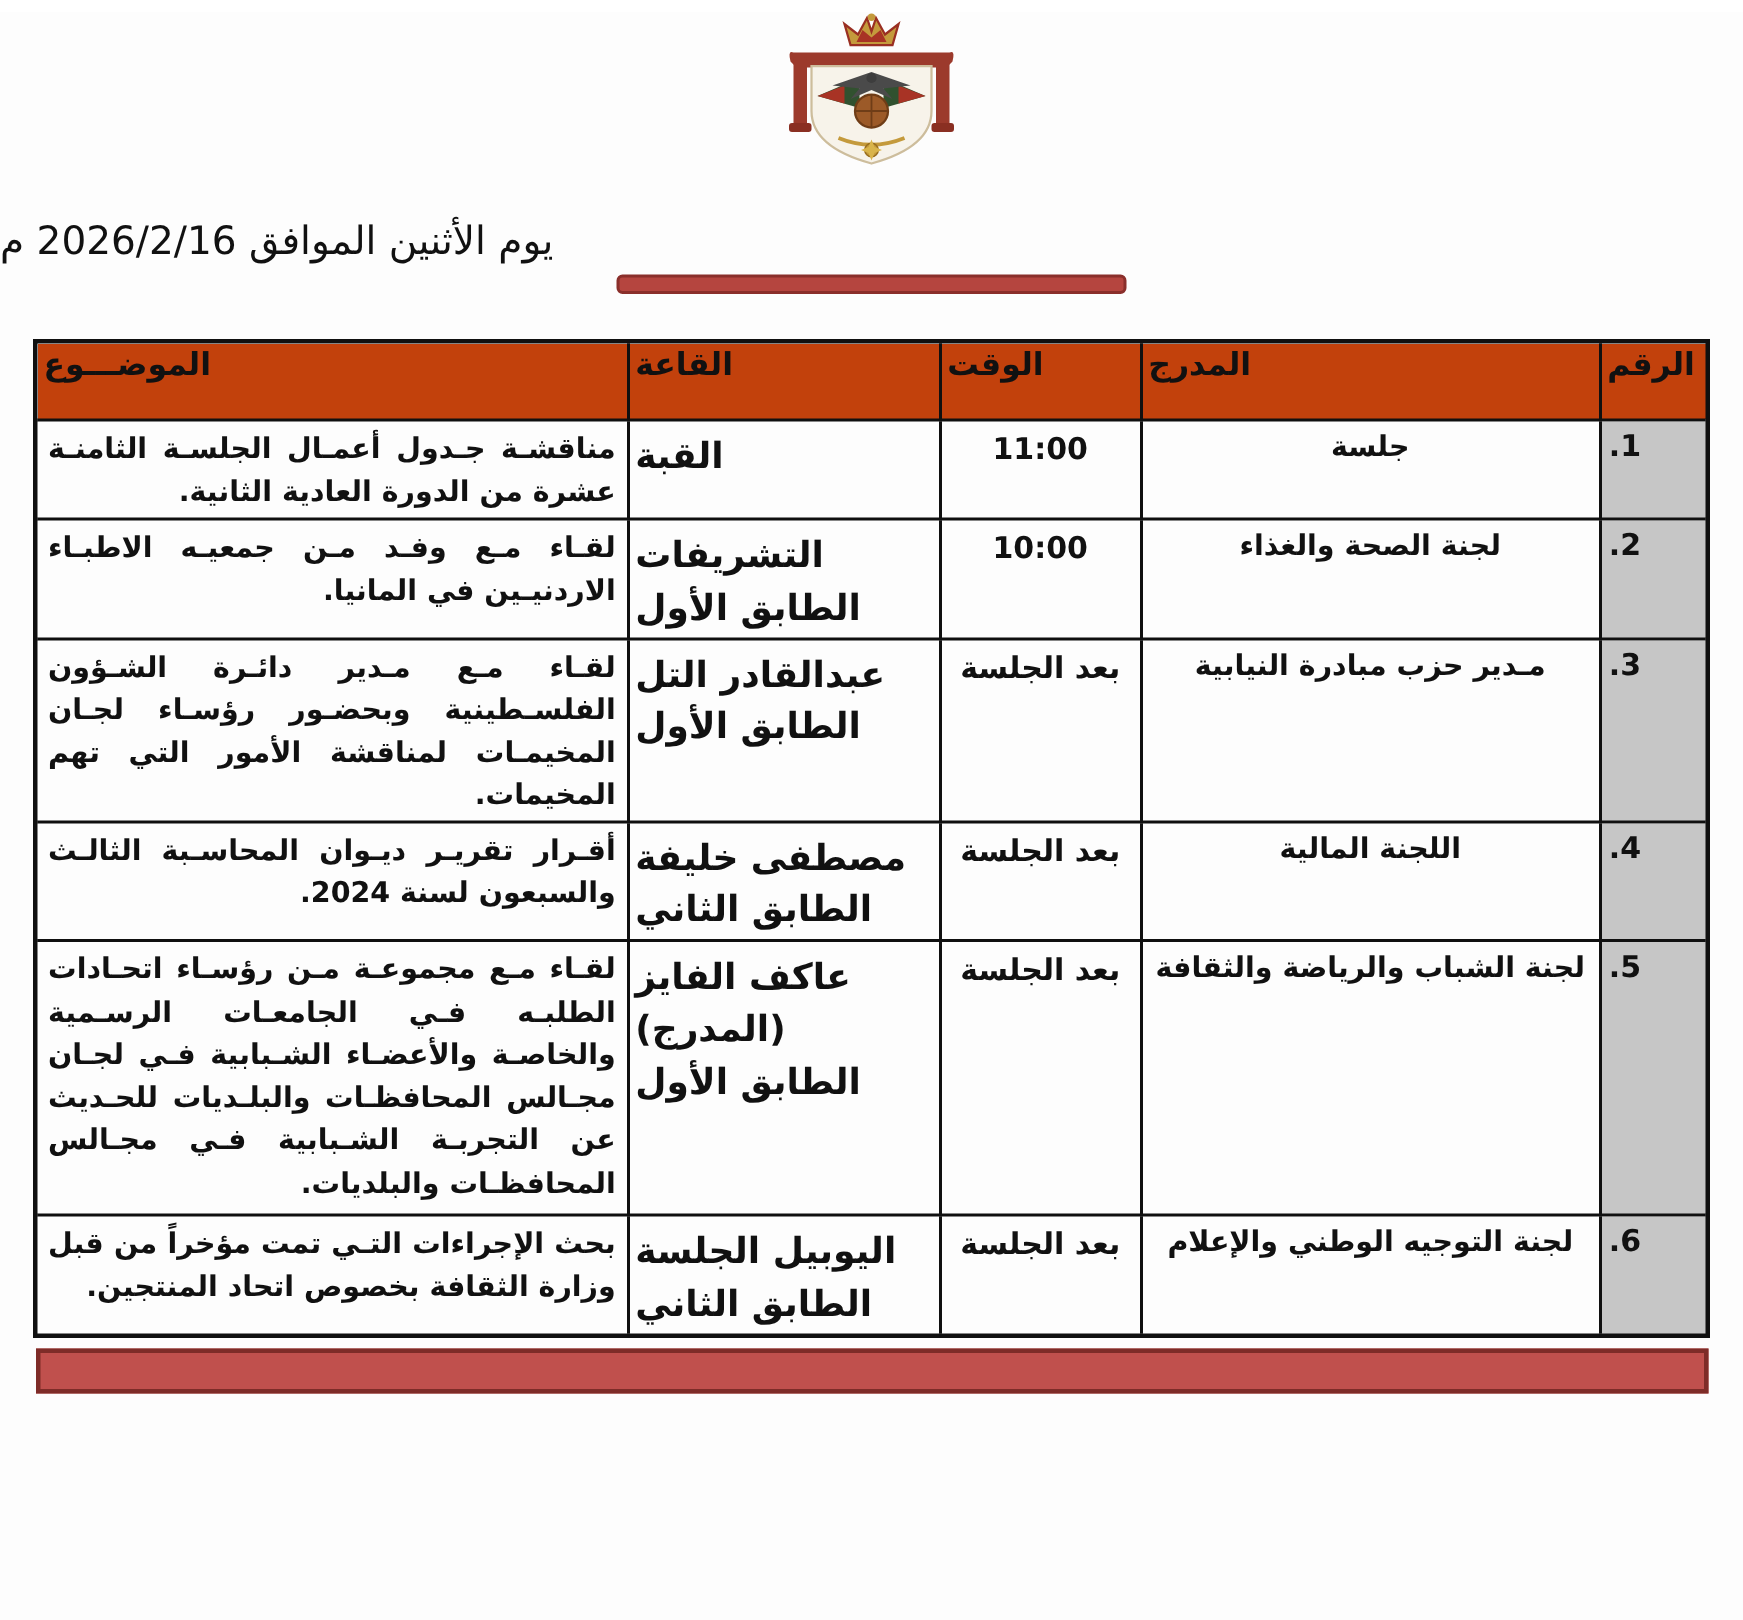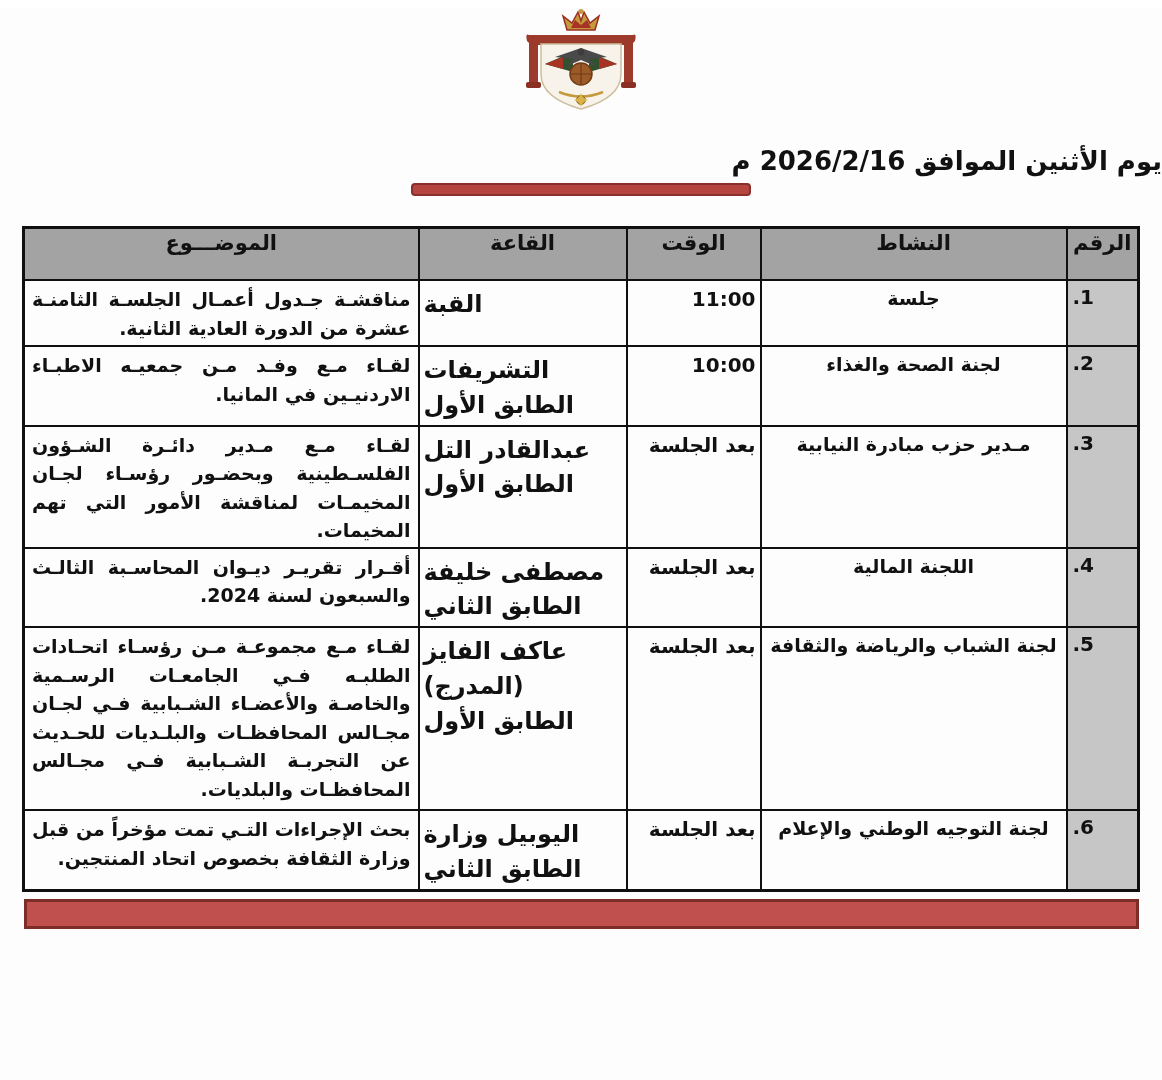--- a/index.html
+++ b/index.html
@@ -17,47 +17,47 @@
   .emblem-wrap{margin-top:8px;text-align:center;}
   .parliament-name{
     margin-top:4px;text-align:center;direction:rtl;
     font-size:40px;font-weight:bold;letter-spacing:-1px;
   }
   .doc-title{
     margin-top:52px;text-align:center;direction:rtl;
     font-size:31px;font-weight:bold;
   }
   .date-line{
-    margin-top:26px;text-align:right;direction:rtl;
-    font-size:26px;font-weight:bold;
+    margin-top:26px;text-align:left;direction:rtl;
+    font-size:26px;font-weight:normal;
   }
   .date-underline{
     width:336px;height:9px;margin:7px auto 0;
     background:#b5453f;border:2px solid #8a2f2b;border-radius:4px;
   }
 
   table.activities{
     width:1115px;margin:30px auto 0;
     border-collapse:collapse;direction:rtl;table-layout:fixed;
     border:3px solid #101010;
   }
   table.activities th, table.activities td{
     border:2.4px solid #101010;
     font-weight:bold;vertical-align:top;overflow:hidden;
   }
   thead th{
-    background:#a3a3a3;height:46px;vertical-align:middle;
-    font-size:21px;text-align:center;padding:2px 4px;
+    background:#c2410c;height:46px;vertical-align:middle;
+    font-size:21px;text-align:left;padding:2px 4px;
   }
   td.c-num{
     background:#c6c6c6;text-align:left;font-size:20px;
     padding:4px 2px 2px 5px;
   }
   td.c-activity{text-align:center;font-size:19px;padding:6px 6px 2px;border-radius:15px;}
-  td.c-time{font-size:20px;padding:6px 4px 2px;}
+  td.c-time{text-align:center;font-size:20px;padding:6px 4px 2px;}
   td.c-hall{text-align:left;font-size:24px;padding:6px 4px 2px;white-space:pre-line;line-height:1.45;}
   td.c-subject{text-align:justify;font-size:19px;padding:4px 7px 2px;line-height:1.5;}
   tr.h-r1{height:66px;} tr.h-r2{height:67px;} tr.h-r3{height:93px;}
   tr.h-r4{height:67px;} tr.h-r5{height:183px;} tr.h-r6{height:77px;}
 
   .bottom-bar{
     width:1109px;height:24px;margin:7px auto 0;
     background:#c0504d;border:3px solid #7e2c28;
   }
 </style>
@@ -110,21 +110,21 @@
     <colgroup>
       <col style="width:72px">
         <col style="width:306px">
         <col style="width:134px">
         <col style="width:208px">
         <col style="width:395px">
     </colgroup>
     <thead>
       <tr>
         <th>الرقم</th>
-        <th>النشاط</th>
+        <th>المدرج</th>
         <th>الوقت</th>
         <th>القاعة</th>
         <th>الموضـــوع</th>
       </tr>
     </thead>
     <tbody>
       <tr class="h-r1">
         <td class="c-num">1.</td>
         <td class="c-activity">جلسة</td>
         <td class="c-time">11:00</td>
@@ -161,21 +161,21 @@
         <td class="c-time">بعد الجلسة</td>
         <td class="c-hall">عاكف الفايز
 (المدرج)
 الطابق الأول</td>
         <td class="c-subject">لقـاء مـع مجموعـة مـن رؤسـاء اتحـادات الطلبـه فـي الجامعـات الرسـمية والخاصـة والأعضـاء الشـبابية فـي لجـان مجـالس المحافظـات والبلـديات للحـديث عن التجربـة الشـبابية فـي مجـالس المحافظـات والبلديات.</td>
       </tr>
       <tr class="h-r6">
         <td class="c-num">6.</td>
         <td class="c-activity">لجنة التوجيه الوطني والإعلام</td>
         <td class="c-time">بعد الجلسة</td>
-        <td class="c-hall">اليوبيل وزارة
+        <td class="c-hall">اليوبيل الجلسة
 الطابق الثاني</td>
         <td class="c-subject">بحث الإجراءات التـي تمت مؤخراً من قبل وزارة الثقافة بخصوص اتحاد المنتجين.</td>
       </tr>
     </tbody>
   </table>
 
   <div class="bottom-bar"></div>
 
 </div>
 

